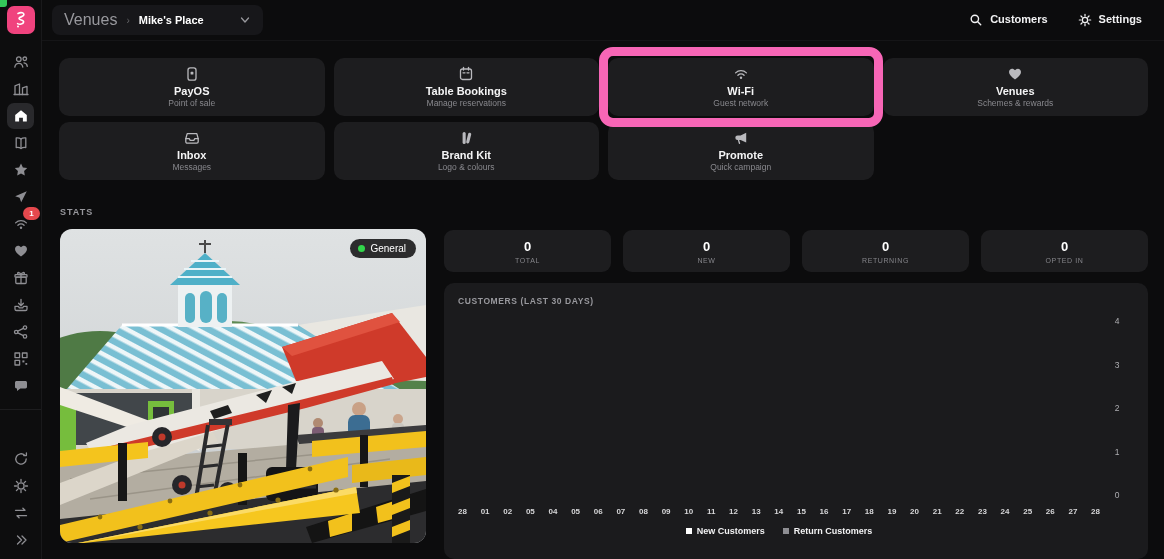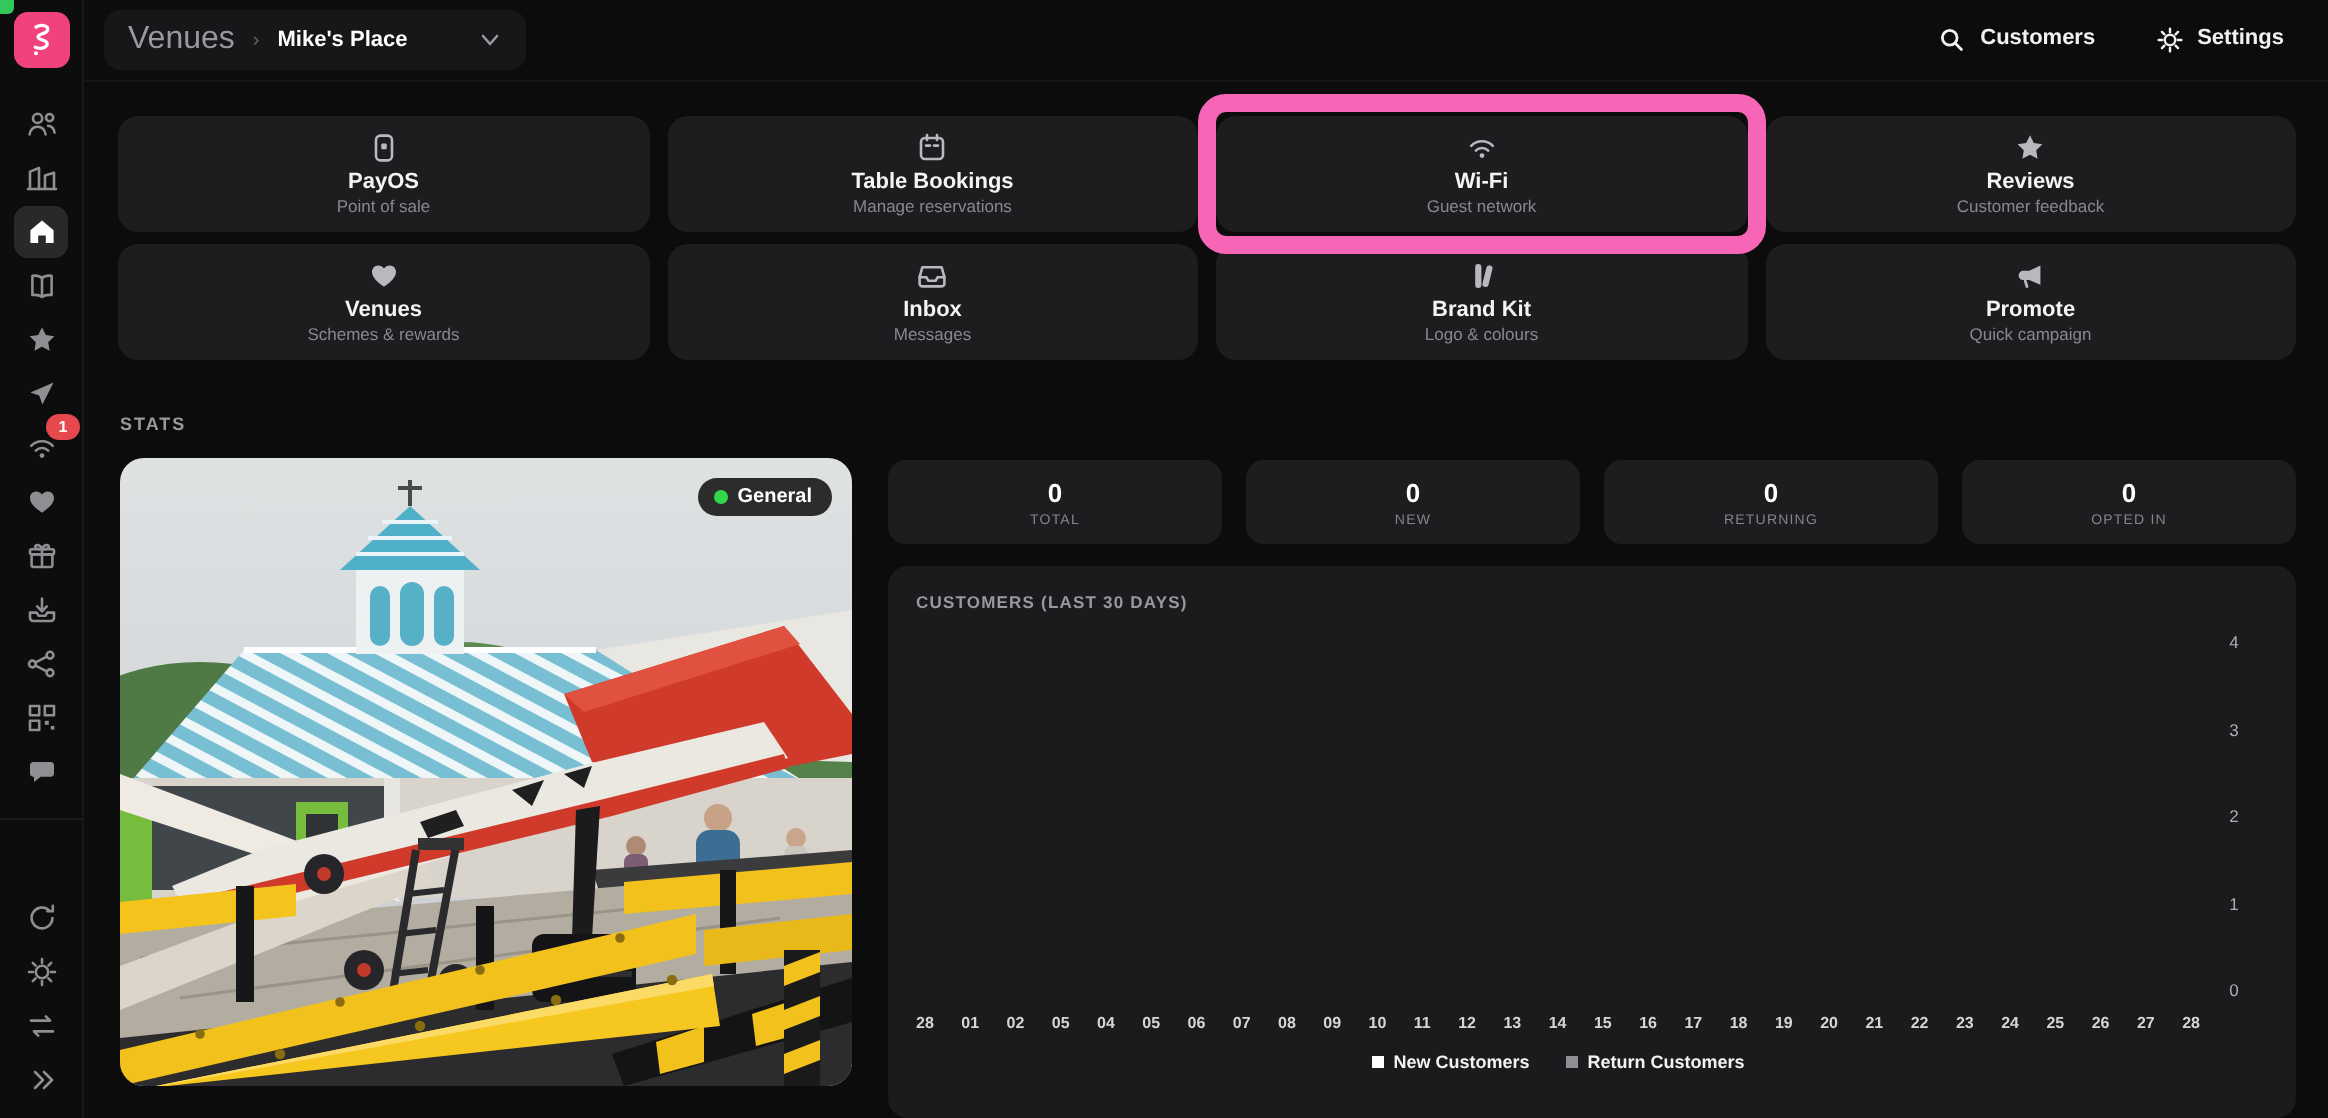--- a/index.html
+++ b/index.html
@@ -48,21 +48,21 @@
   .wifi-highlight{position:absolute;left:-9px;right:-9px;top:-11px;bottom:-11px;border:9px solid #f766b6;
                   border-radius:14px;pointer-events:none;z-index:6}
 
   
   .stats-label{position:absolute;left:18px;top:166px;font-size:9px;font-weight:bold;letter-spacing:1px;color:#98989d}
   .photo-card{position:absolute;left:18px;top:188px;width:366px;height:314px;border-radius:12px;overflow:hidden;background:#26262a}
   .photo-card > svg{width:100%;height:100%}
   .vbadge{position:absolute;top:10px;right:10px;background:rgba(24,24,26,.9);border-radius:11px;
           padding:4px 10px 4px 8px;display:flex;align-items:center;gap:5px}
   .vbadge-dot{width:7px;height:7px;border-radius:50%;background:#32d74b}
-  .vbadge-lbl{font-size:10px;font-weight:bold;color:#fff}
+  .vbadge-lbl{font-size:10px;font-weight:normal;color:#fff}
 
   .stats-col{position:absolute;left:402px;top:189px;width:704px}
   .stat-cards{display:grid;grid-template-columns:repeat(4,1fr);gap:12px}
   .stat-card{height:42px;background:#1d1d1f;border-radius:9px;display:flex;flex-direction:column;
              align-items:center;justify-content:center}
   .stat-value{font-size:13px;font-weight:bold;color:#fff}
   .stat-label{font-size:7px;color:#85858a;letter-spacing:.6px;margin-top:3px}
 
   
   .chart-card{margin-top:11px;height:276px;background:#1b1b1d;border-radius:10px;padding:13px 14px;box-sizing:border-box}
@@ -267,29 +267,20 @@
             <svg class="ic" width="16" height="16" viewBox="0 0 16 16">
           <path d="M2.6 6.9a7.6 7.6 0 0 1 10.8 0"></path>
               <path d="M4.9 9.3a4.4 4.4 0 0 1 6.2 0"></path>
           <circle cx="8" cy="11.8" r="1.2" fill="currentColor" stroke="none"></circle>
         </svg>
           </div>
         <div class="app-title">Wi-Fi</div>
         <div class="app-sub">Guest network</div>
       </div>
 
-      <div class="app-card">
-        <div class="app-icon">
-            <svg width="16" height="16" viewBox="0 0 16 16">
-          <path d="M8 1.6l1.9 3.9 4.3.6-3.1 3 .7 4.3L8 11.4l-3.8 2 .7-4.3-3.1-3 4.3-.6z" fill="currentColor"></path>
-        </svg>
-          </div>
-        <div class="app-title">Reviews</div>
-        <div class="app-sub">Customer feedback</div>
-      </div>
 
       <div class="app-card">
         <div class="app-icon">
             <svg width="16" height="16" viewBox="0 0 16 16">
           <path d="M8 13.4C4.2 10.7 2 8.4 2 6c0-1.8 1.4-3.2 3.1-3.2 1.1 0 2.2.6 2.9 1.5.7-.9 1.8-1.5 2.9-1.5C12.6 2.8 14 4.2 14 6c0 2.4-2.2 4.7-6 7.4z" fill="currentColor"></path>
         </svg>
           </div>
         <div class="app-title">Venues</div>
         <div class="app-sub">Schemes &amp; rewards</div>
       </div>

